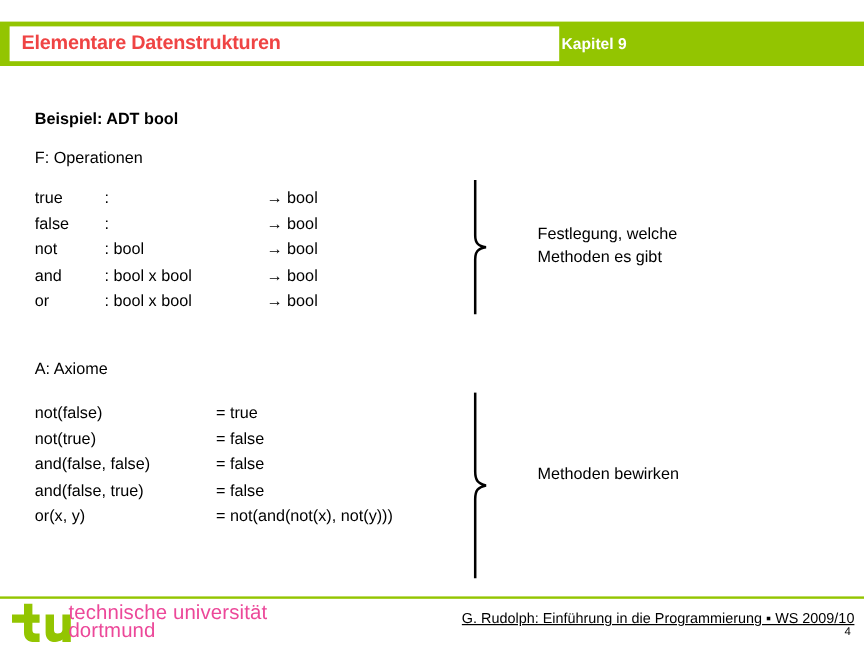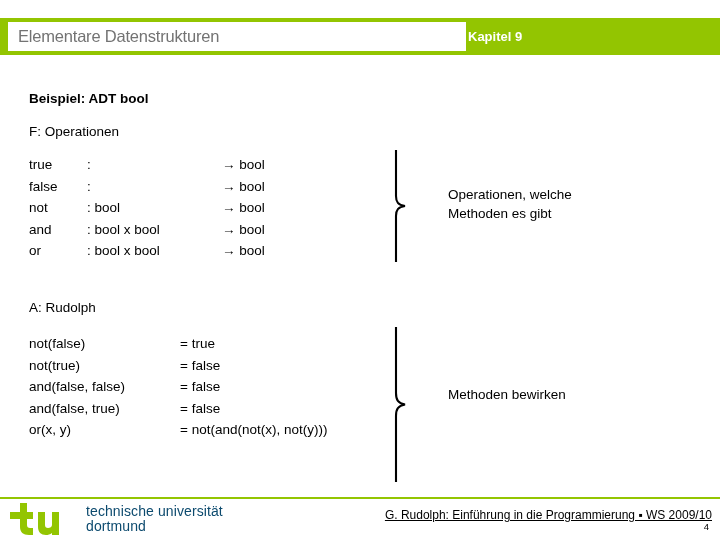--- a/index.html
+++ b/index.html
@@ -41,22 +41,22 @@
     background: #ffffff;
   }
   .header-title {
     position: absolute;
     left: 18px;
     top: 4px;
     width: 440px;
     height: 29px;
     line-height: 29px;
     font-size: 16.5px;
-    font-weight: normal;
-    color: #737373;
+    font-weight: bold;
+    color: #ef4444;
     letter-spacing: -0.2px;
     white-space: nowrap;
   }
   .header-chapter {
     position: absolute;
     left: 468px;
     top: 4px;
     height: 29px;
     line-height: 29px;
     font-size: 13px;
@@ -153,25 +153,25 @@
     width: 250px;
     height: 33px;
   }
   .logo-mark {
     position: absolute;
     left: 0;
     top: 0;
   }
   .logo-text {
     position: absolute;
-    left: 78px;
+    left: 49px;
     top: 1px;
-    font-size: 14px;
+    font-size: 17px;
     line-height: 14.5px;
-    color: #0c4a6e;
+    color: #ec4899;
     letter-spacing: 0.1px;
     white-space: nowrap;
   }
   .footer-credit {
     position: absolute;
     right: 8px;
     top: 508px;
     font-size: 12px;
     color: #000000;
     text-align: right;
@@ -234,25 +234,25 @@
     </tbody>
   </table>
 
   <div class="brace" style="left:392px; top:95px;">
     <svg width="26" height="112" viewBox="0 0 26 112" xmlns="http://www.w3.org/2000/svg">
       <path d="M4 1 C4 1 4 1 4 1 L4 46 C4 52 6 55 13 56 C6 57 4 60 4 66 L4 111" fill="none" stroke="#000000" stroke-width="2.1" stroke-linecap="square"></path>
     </svg>
   </div>
 
   <div class="annot" style="left:448px; top:130px;">
-    <div>Operationen, welche</div>
+    <div>Festlegung, welche</div>
     <div>Methoden es gibt</div>
   </div>
 
-  <div class="heading-plain" style="left:29px; top:245px;">A: Rudolph</div>
+  <div class="heading-plain" style="left:29px; top:245px;">A: Axiome</div>
 
   <table class="ax-table">
     <tbody>
       <tr>
         <td class="ax-lhs">not(false)</td>
         <td class="ax-rhs">= true</td>
       </tr>
       <tr>
         <td class="ax-lhs">not(true)</td>
         <td class="ax-rhs">= false</td>

